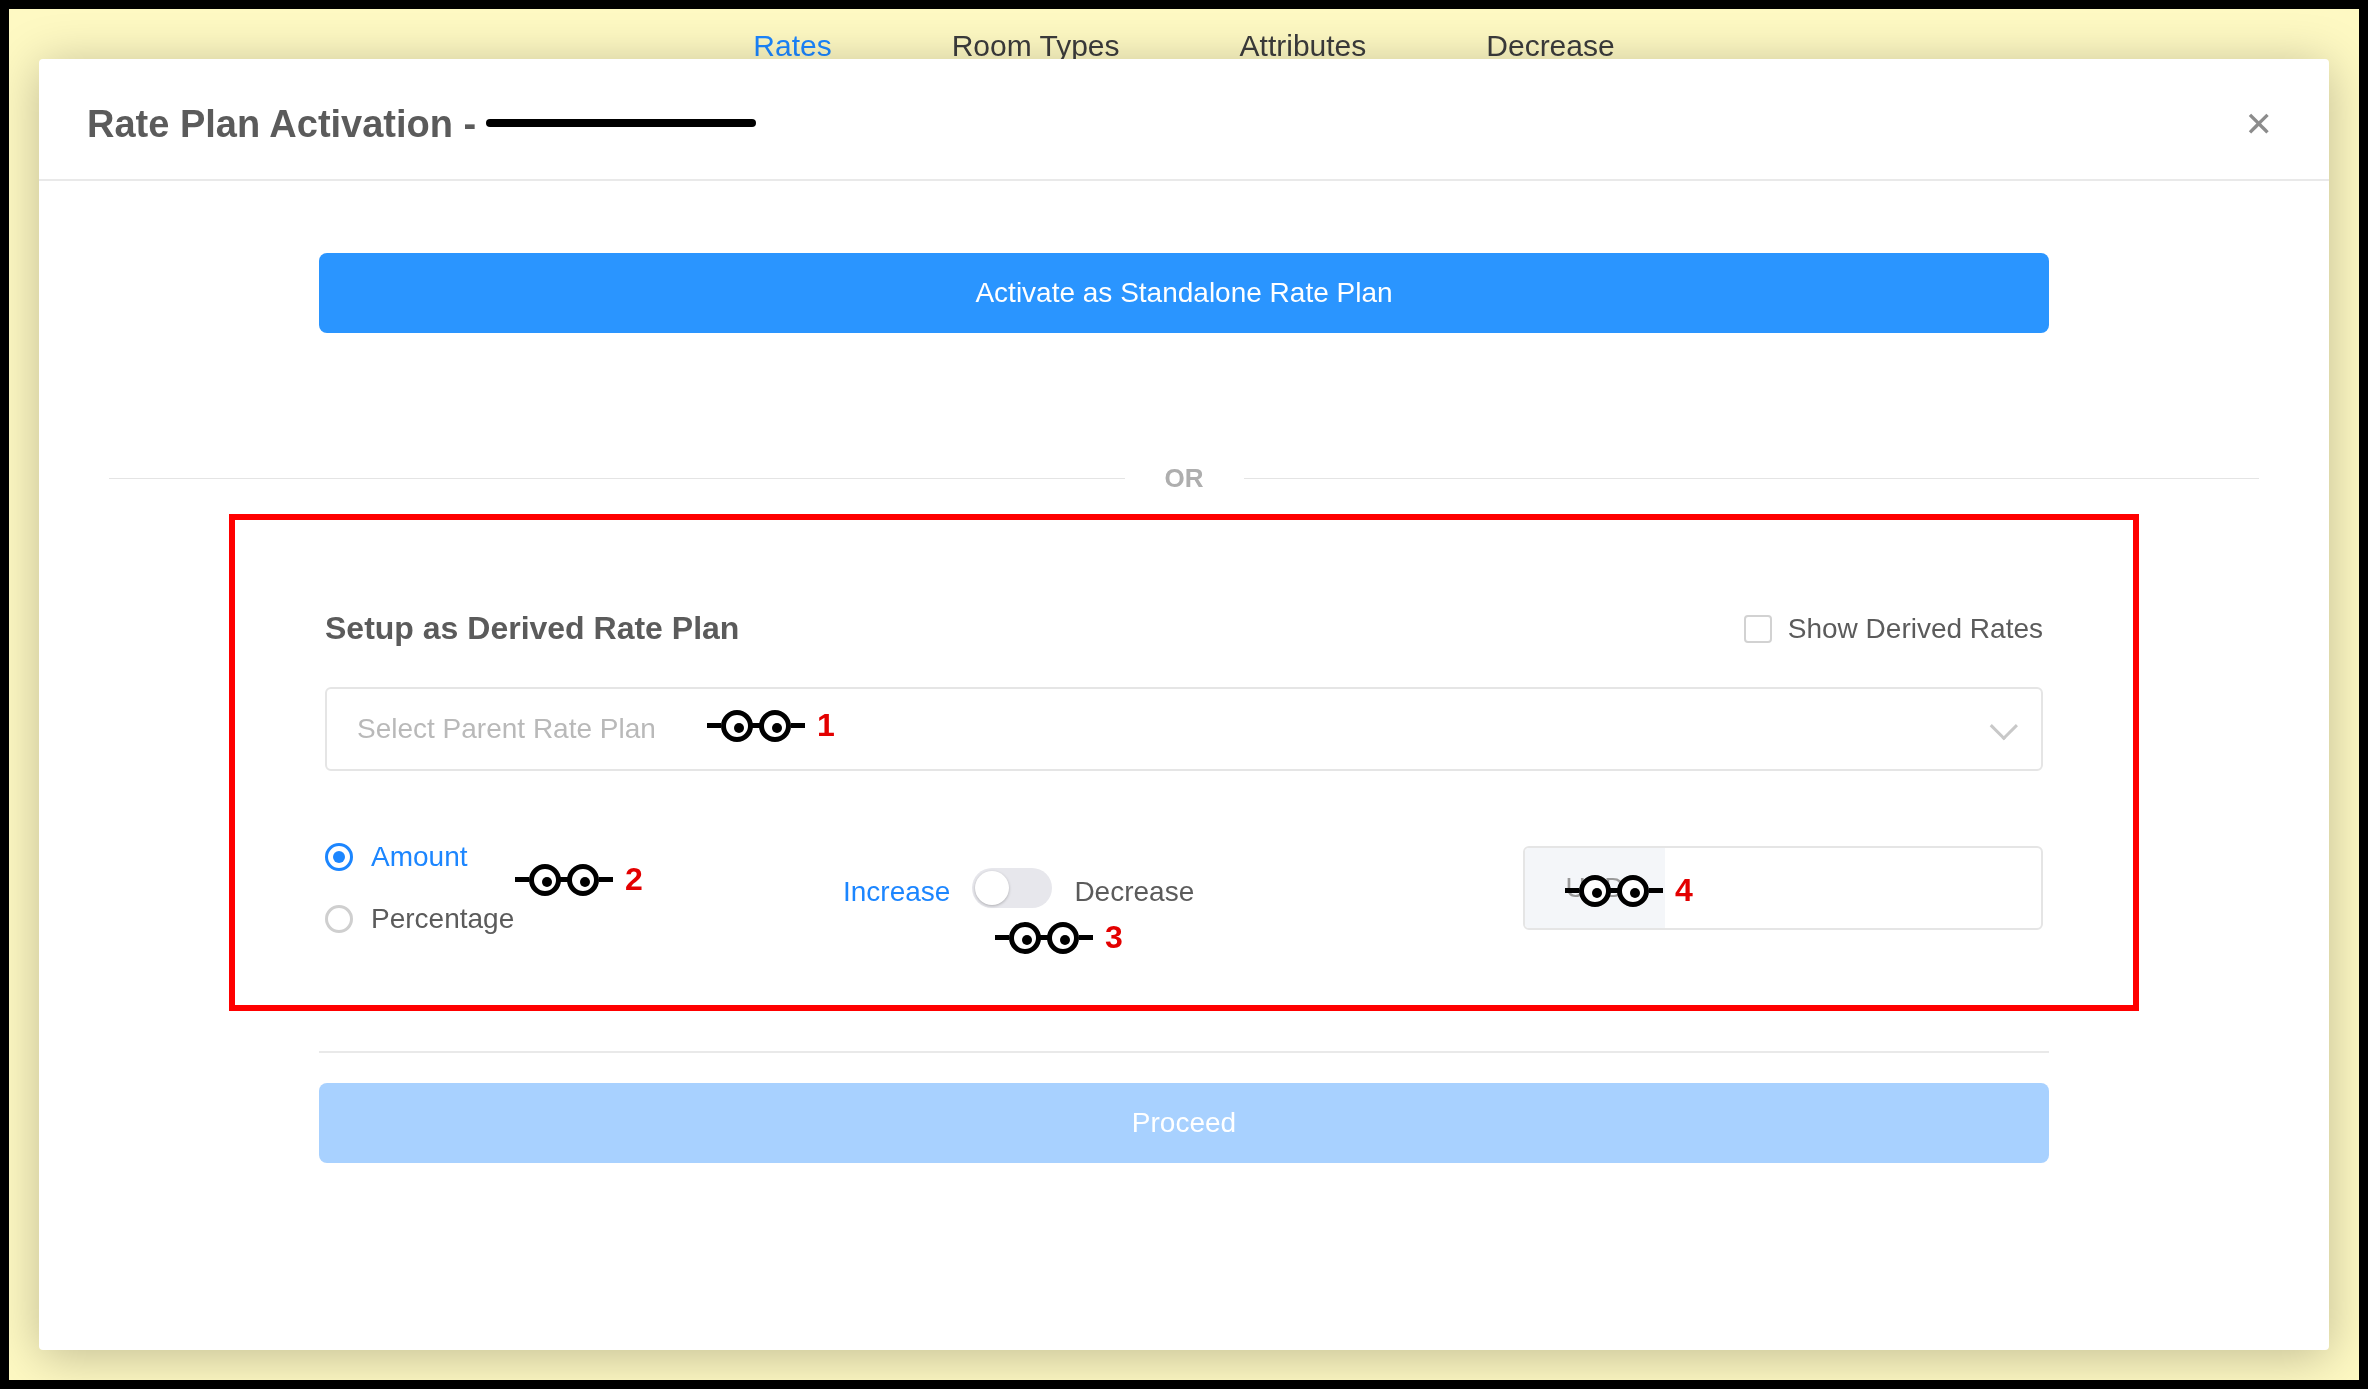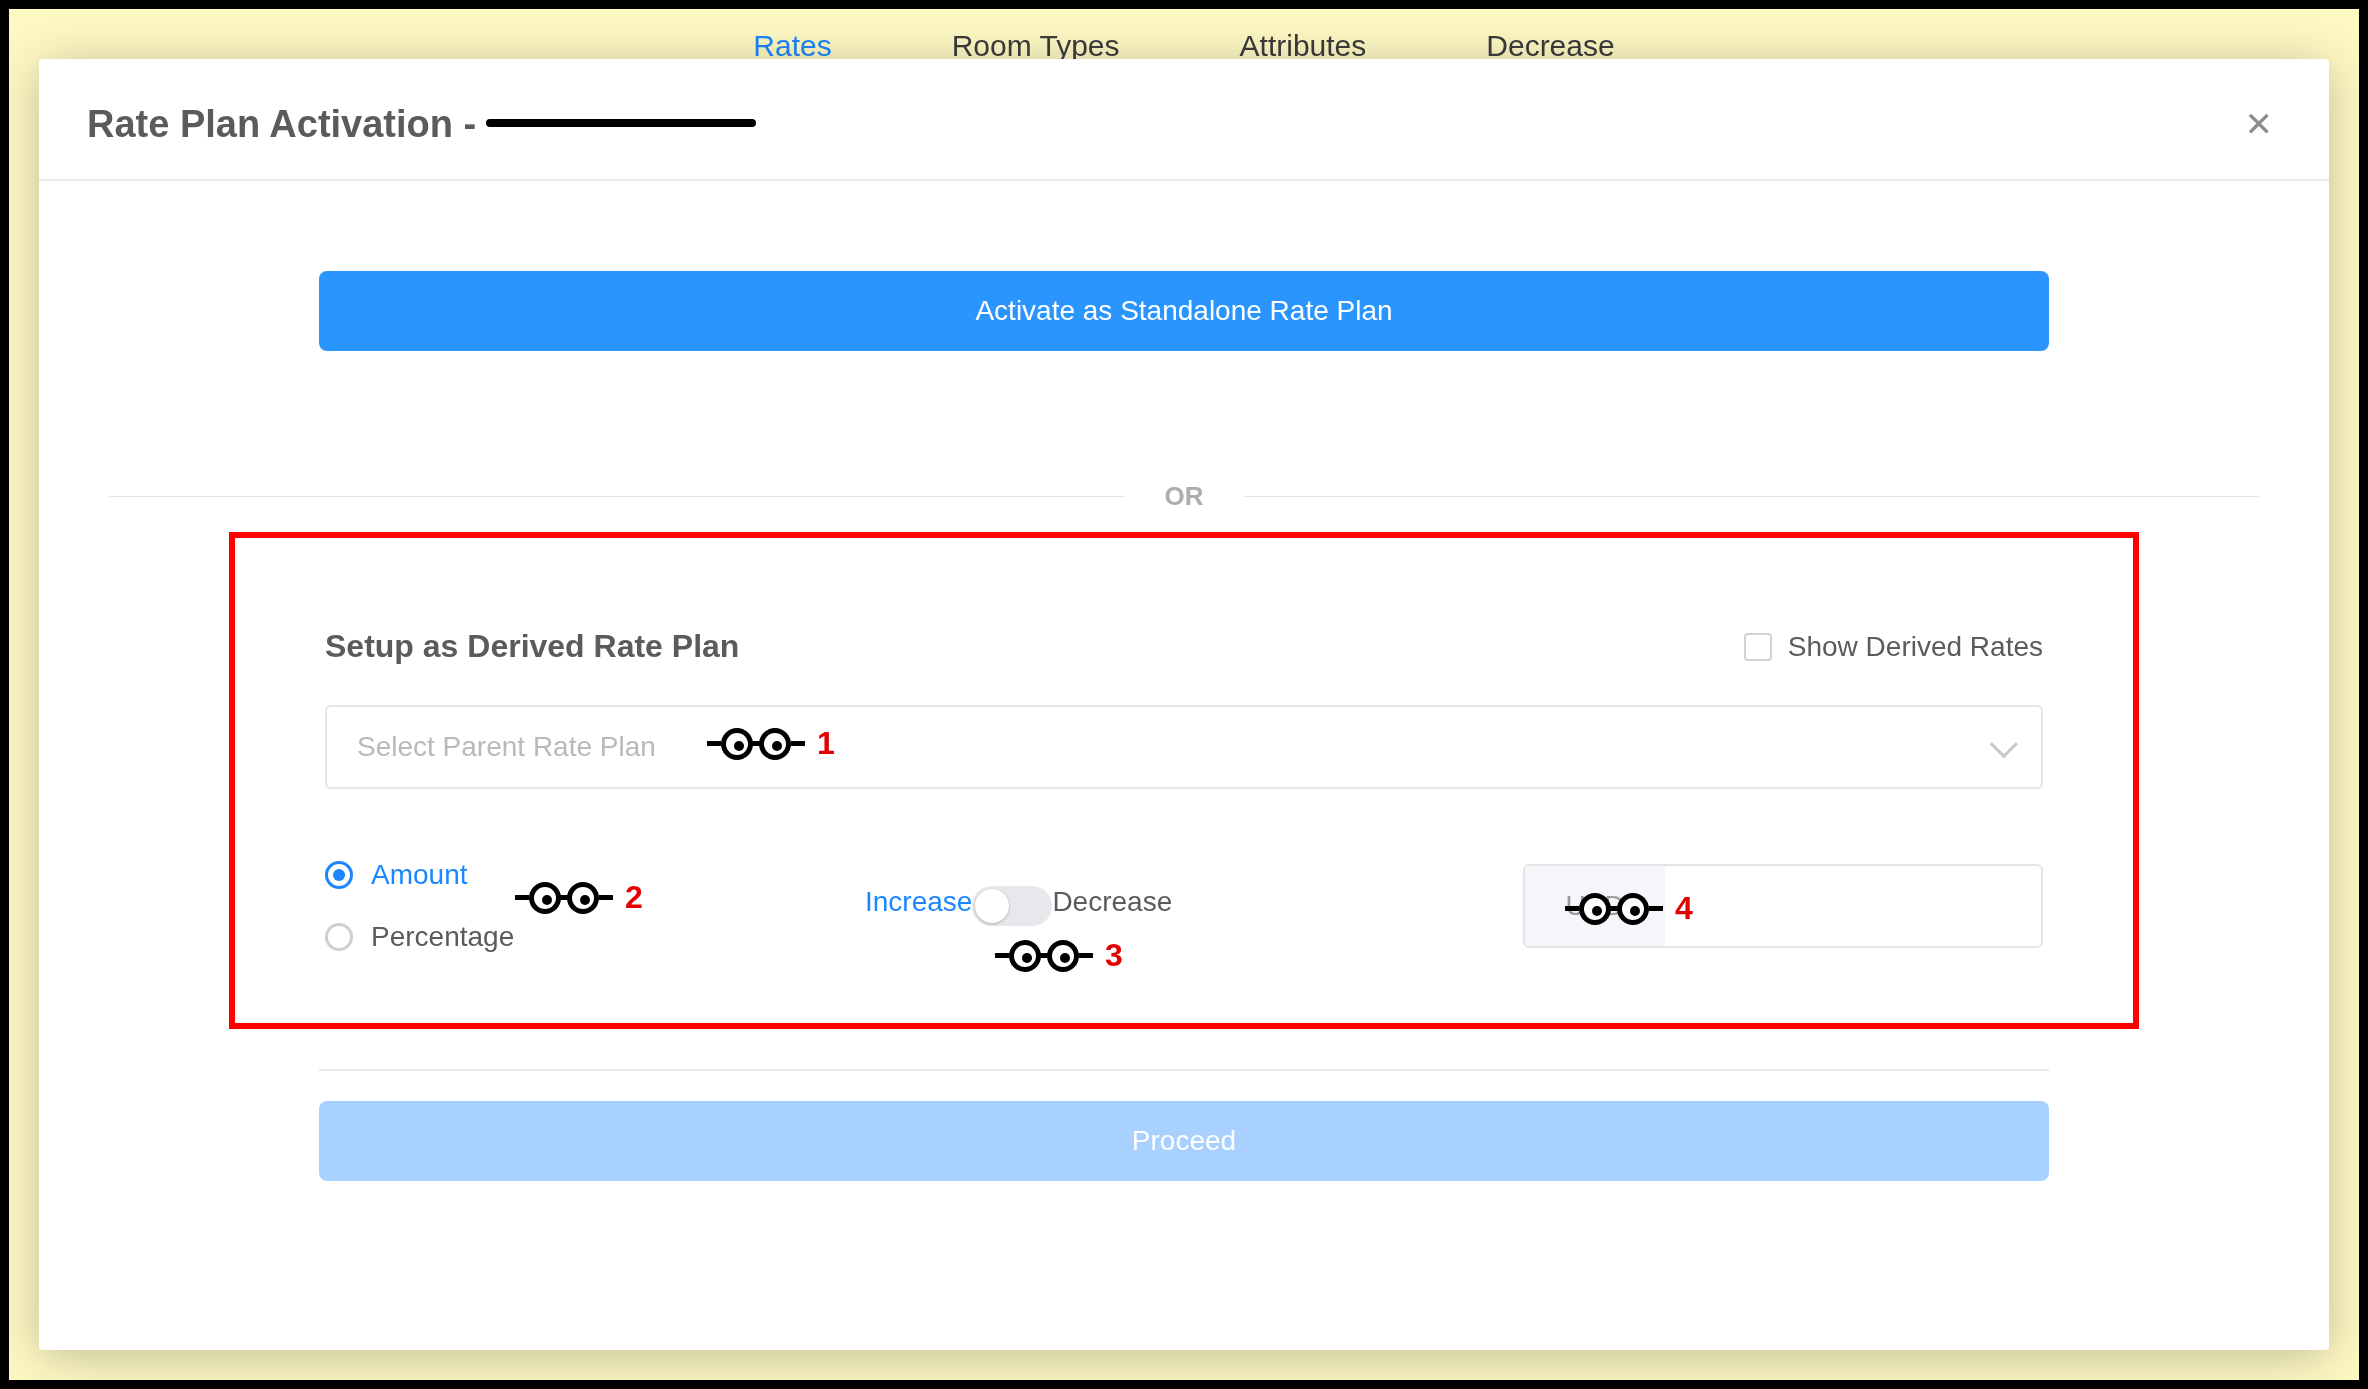--- a/index.html
+++ b/index.html
@@ -90,21 +90,21 @@
     line-height: 1;
   }
 
   .modal-body {
     flex: 1;
     overflow: auto;
   }
   .inner {
     width: 1730px;
     margin: 0 auto;
-    padding-top: 90px;
+    padding-top: 72px;
   }
 
   .btn {
     display: block;
     width: 100%;
     border: none;
     border-radius: 8px;
     font-size: 28px;
     font-weight: 400;
     color: #fff;
@@ -189,21 +189,21 @@
     border:3px solid #cfcfcf; position:relative;
   }
   .radio-item.selected .radio-dot { border-color:#1c86ff; }
   .radio-item.selected .radio-dot::after{
     content:""; position:absolute; inset:5px; background:#1c86ff; border-radius:50%;
   }
   .radio-item.selected .radio-label { color:#1c86ff; }
   .radio-label { color:#5b5b5b; }
 
   .toggle-wrap{
-    display:flex; align-items:flex-start; font-size:28px;
+    display:flex; align-items:flex-end; gap:22px; font-size:28px;
   }
   .toggle-wrap .inc { color:#1c86ff; }
   .toggle-wrap .dec { color:#5b5b5b; }
   .toggle {
     width:80px; height:40px; border-radius:40px;
     background:#e7e7ec; position:relative; cursor:pointer;
   }
   .toggle::after{
     content:""; position:absolute;
     width:34px; height:34px; border-radius:50%;

